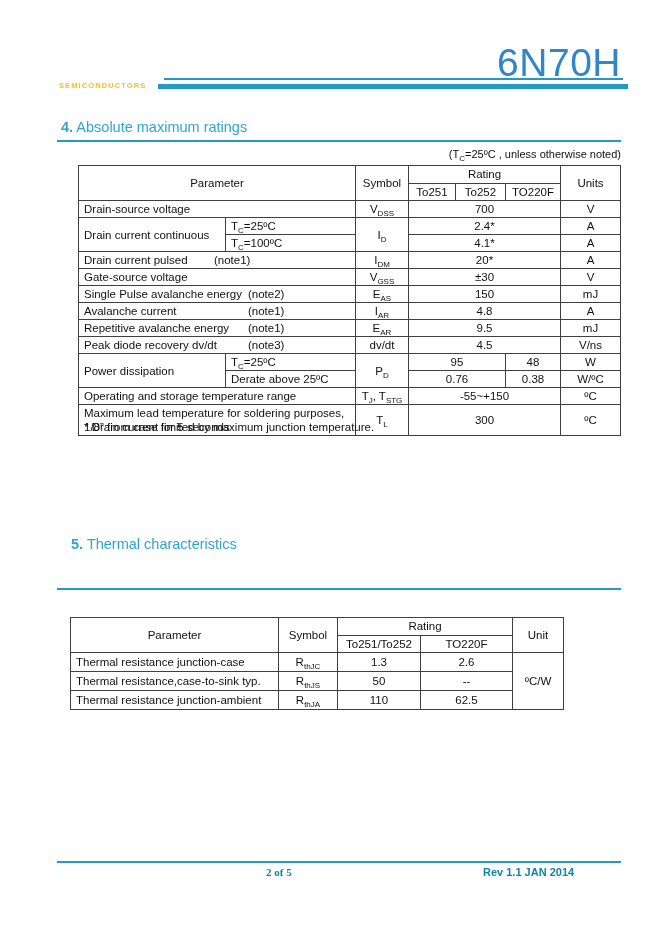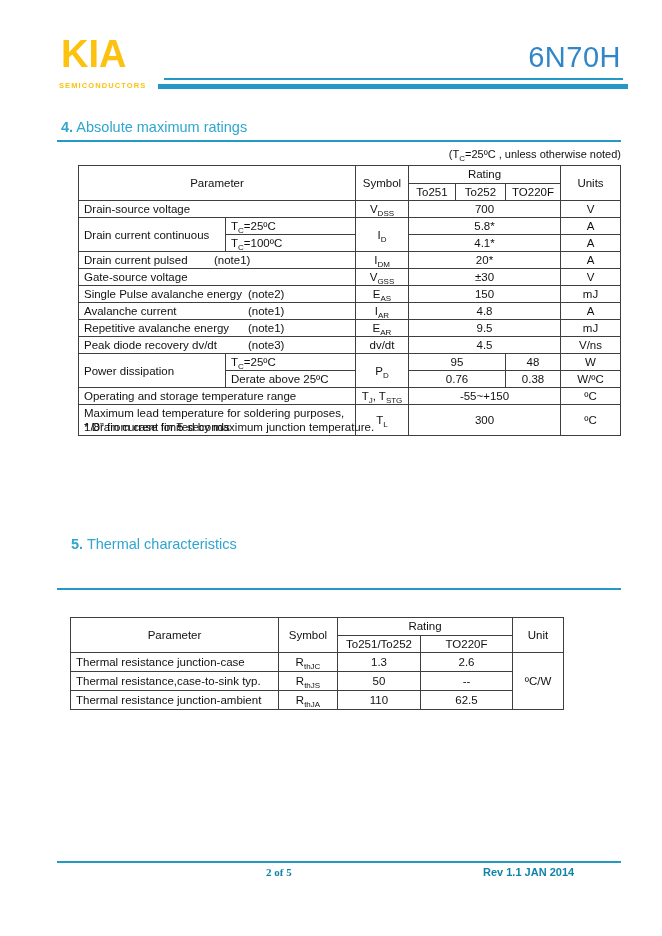--- a/index.html
+++ b/index.html
@@ -9,21 +9,21 @@
     background:#ffffff; overflow:hidden;
     font-family:"Liberation Sans", sans-serif; color:#111;
   }
   
   .logo { position:absolute; left:61px; top:33px; font-size:38px; font-weight:bold;
           color:#fdc110; letter-spacing:0px; }
   .logo-sub { position:absolute; left:59px; top:81px; font-size:7.5px; font-weight:bold;
           color:#fdc110; letter-spacing:1.1px; }
   .subtitle { position:absolute; left:164px; top:39px; font-size:12px; font-weight:bold;
           color:#1787b8; line-height:15px; }
-  .part-number { position:absolute; right:41px; top:41px; font-size:29px;
+  .part-number { position:absolute; right:41px; top:41px; font-size:39px;
           color:#2f86c8; letter-spacing:0.5px; }
   .rule-thin  { position:absolute; left:164px; top:78px; width:459px; height:2px; background:#2599c6; }
   .rule-thick { position:absolute; left:158px; top:84px; width:470px; height:5px; background:#2599c6; }
   
   .sec-title { position:absolute; left:61px; font-size:14.5px; color:#2fa5cf; font-weight:normal; }
   .sec-title .num { font-weight:bold; }
   .sec-rule { position:absolute; left:57px; width:564px; height:2px; background:#2599c6; }
   .sec4-title { top:119px; } .sec4-rule { top:140px; }
   .sec5-title { top:536px;margin-left:10px; } .sec5-rule { top:588px; }
   .cond-note { position:absolute; right:41px; top:148px; font-size:11px; color:#111; }
@@ -51,21 +51,20 @@
   .footnote { position:absolute; left:84px; top:421px; font-size:11.5px; color:#111; }
   .footer-rule { position:absolute; left:57px; top:861px; width:564px; height:2px; background:#2599c6; }
   .footer-page { position:absolute; left:266px; top:866px; font-size:11px; font-weight:bold; color:#0e85a8;font-family:Liberation Serif, serif; }
   .footer-rev  { position:absolute; left:483px; top:866px; font-size:11px; font-weight:bold; color:#0e85a8; }
 </style>
 </head>
 <body>
 
 <div class="page">
 
-  <div class="logo">KIA</div>
   <div class="logo-sub">SEMICONDUCTORS</div>
   <div class="part-number">6N70H</div>
   <div class="rule-thin"></div>
   <div class="rule-thick"></div>
 
   <div class="sec-title sec4-title">
     <span class="num">4.</span>
     <span>Absolute maximum ratings</span>
   </div>
   <div class="sec-rule sec4-rule"></div>
@@ -98,21 +97,21 @@
       <td colspan="2" class="p">Drain-source voltage</td>
       <td class="c">V<sub>DSS</sub></td>
       <td colspan="3" class="c">700</td>
       <td class="c">V</td>
     </tr>
 
     <tr class="d">
       <td rowspan="2" class="p">Drain current continuous</td>
       <td class="p">T<sub>C</sub>=25ºC</td>
       <td rowspan="2" class="c">I<sub>D</sub></td>
-      <td colspan="3" class="c">5.8*</td>
+      <td colspan="3" class="c">2.4*</td>
       <td class="c">A</td>
     </tr>
     <tr class="d">
       <td class="p">T<sub>C</sub>=100ºC</td>
       <td colspan="3" class="c">4.1*</td>
       <td class="c">A</td>
     </tr>
 
     <tr class="d">
       <td colspan="2" class="p has-note note-near">

